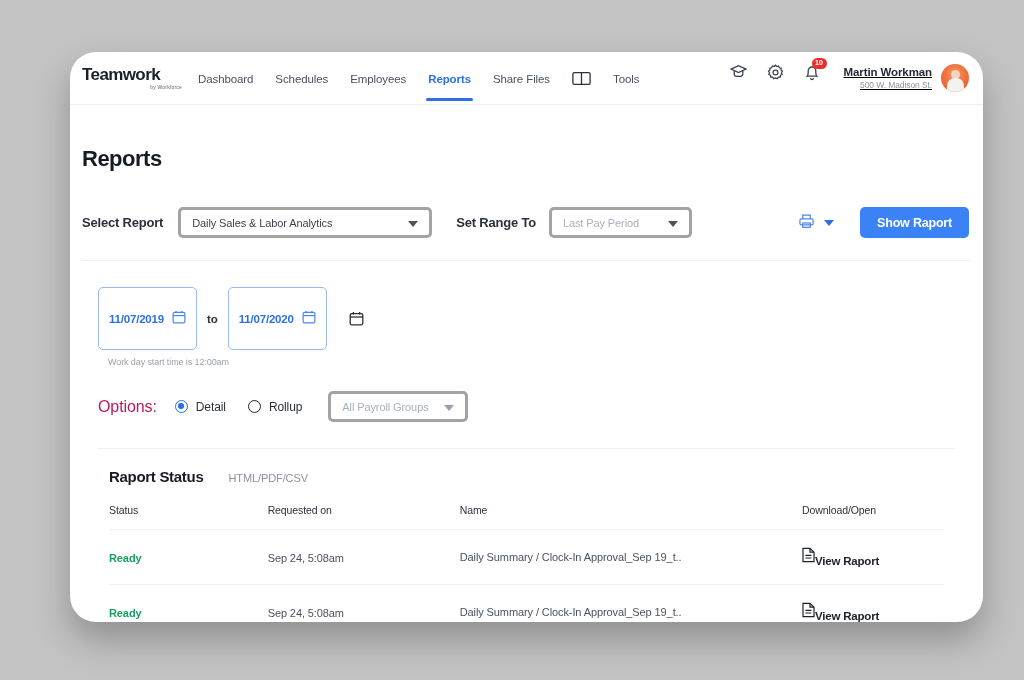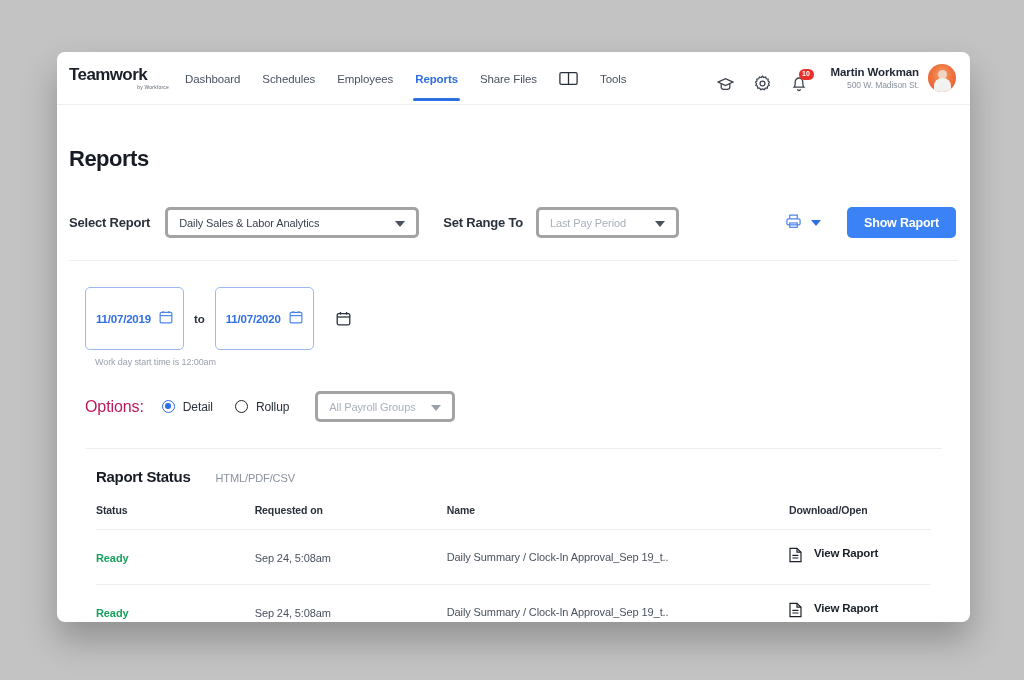--- a/index.html
+++ b/index.html
@@ -11,26 +11,26 @@
     height: 680px;
     background: #c3c3c3;
     font-family: "Liberation Sans", sans-serif;
     overflow: hidden;
     -webkit-font-smoothing: antialiased;
   }
 
   
   .window {
     position: absolute;
-    left: 57px;
+    left: 70px;
     top: 52px;
     width: 913px;
     height: 570px;
     background: #ffffff;
-    border-radius: 8px;
+    border-radius: 26px;
     box-shadow: 0 18px 34px rgba(0,0,0,0.26);
     overflow: hidden;
   }
 
   
   .topnav {
     position: relative;
     height: 52px;
     border-bottom: 1px solid #eef0f3;
     display: flex;
@@ -82,23 +82,24 @@
     bottom: 0;
     height: 2.5px;
     background: #2f6fe4;
     border-radius: 2px;
   }
   .nav-icon-book { display: flex; align-items: center; cursor: pointer; }
 
   .nav-right {
     margin-left: auto;
     display: flex;
-    align-items: flex-end;
+    align-items: flex-start;
     gap: 20px;
     padding-right: 14px;
+    text-decoration: underline;
   }
   .icon-btn {
     cursor: pointer;
     display: flex;
     align-items: center;
     position: relative;
     color: #3b424e;
   }
   .badge {
     position: absolute;
@@ -368,21 +369,21 @@
 
   table.reports {
     width: calc(100% - 54px);
     margin: 19px 27px 0 27px;
     border-collapse: collapse;
     table-layout: fixed;
   }
   table.reports th {
     text-align: left;
     font-size: 10.5px;
-    font-weight: 700;
+    font-weight: 400;
     color: #2b313c;
     letter-spacing: -0.1px;
     padding: 0 0 13px 0;
     border-bottom: 1px solid #edeff2;
   }
   table.reports td {
     padding: 17px 0;
     border-bottom: 1px solid #edeff2;
     vertical-align: middle;
   }
@@ -404,22 +405,22 @@
   .cell-name {
     font-size: 11px;
     color: #4a5260;
     letter-spacing: -0.1px;
     white-space: nowrap;
     overflow: hidden;
     text-overflow: ellipsis;
   }
   .view-link {
     display: flex;
-    align-items: flex-start;
-    gap: 12px;
+    align-items: flex-end;
+    gap: 0;
     cursor: pointer;
   }
   .view-text {
     font-size: 11.5px;
     font-weight: 700;
     color: #1b2029;
     letter-spacing: -0.2px;
   }
 </style>
 </head>

